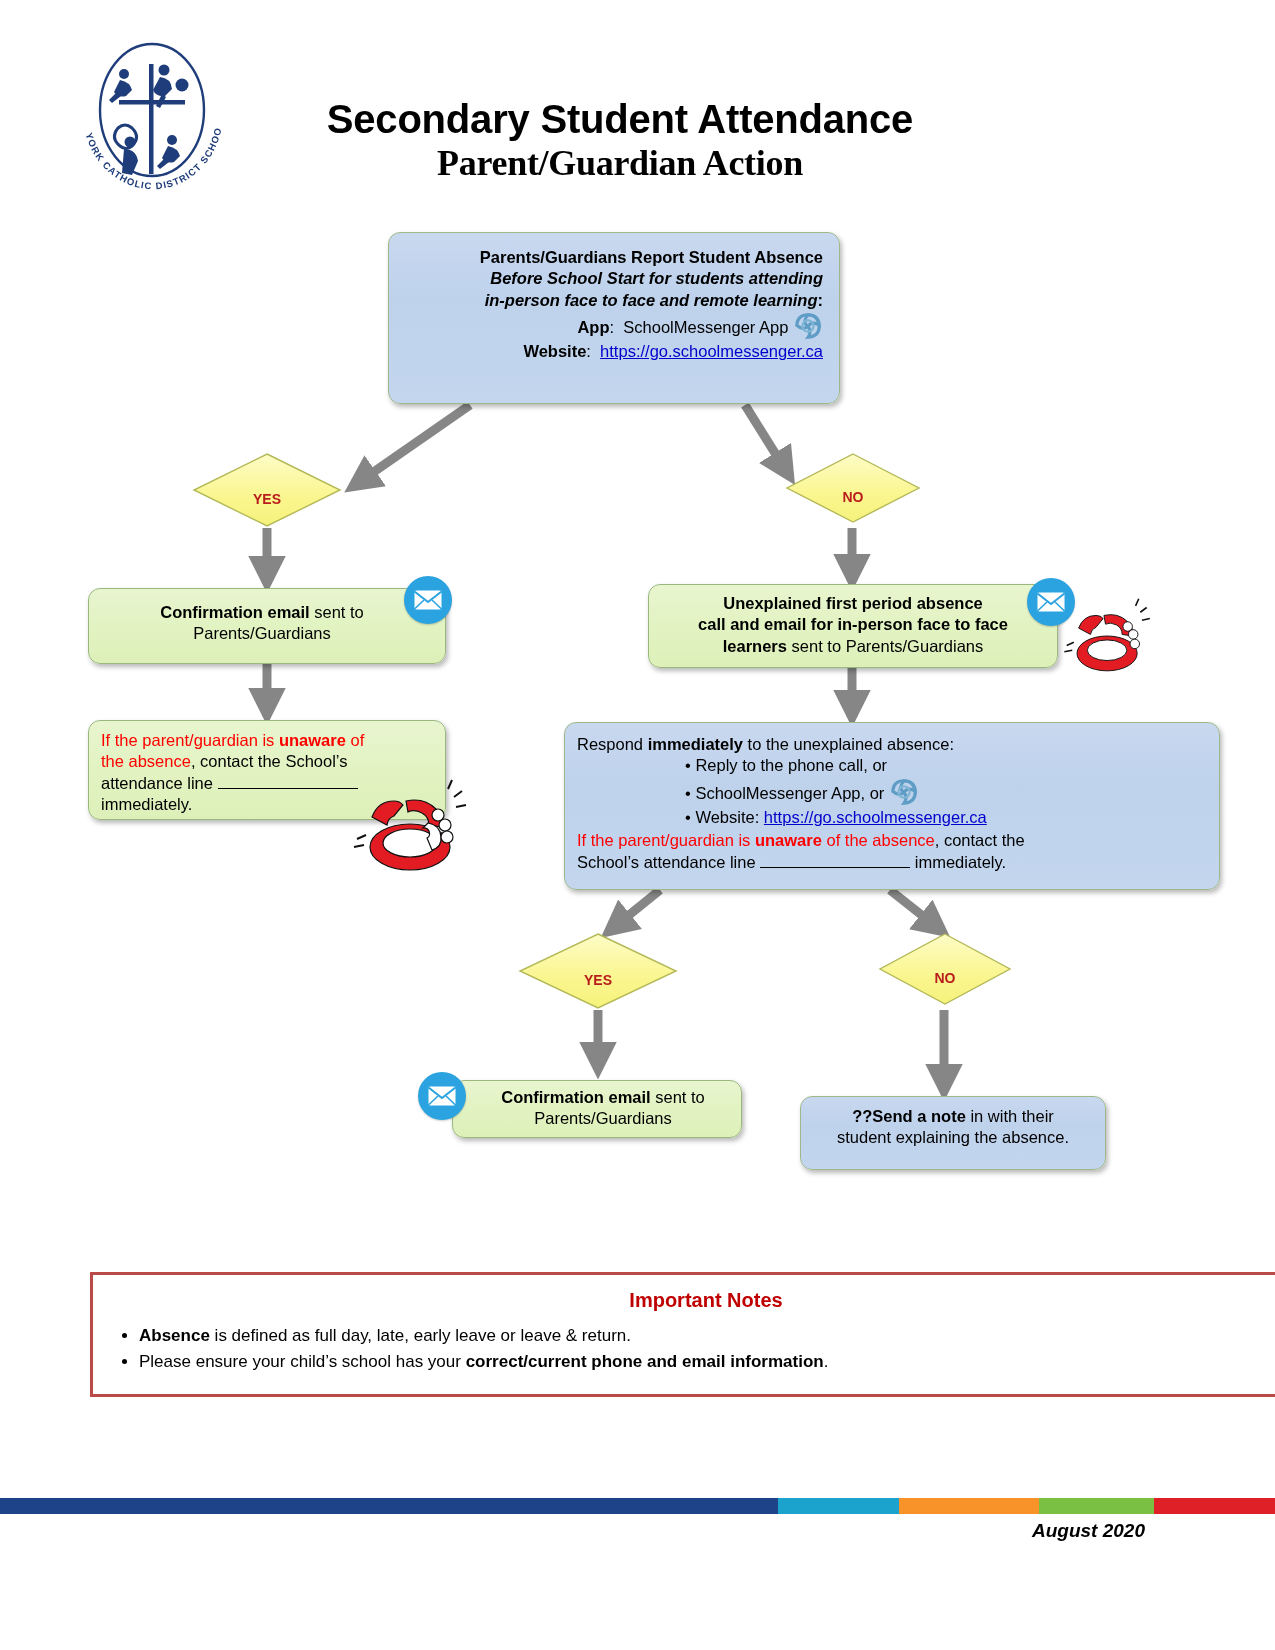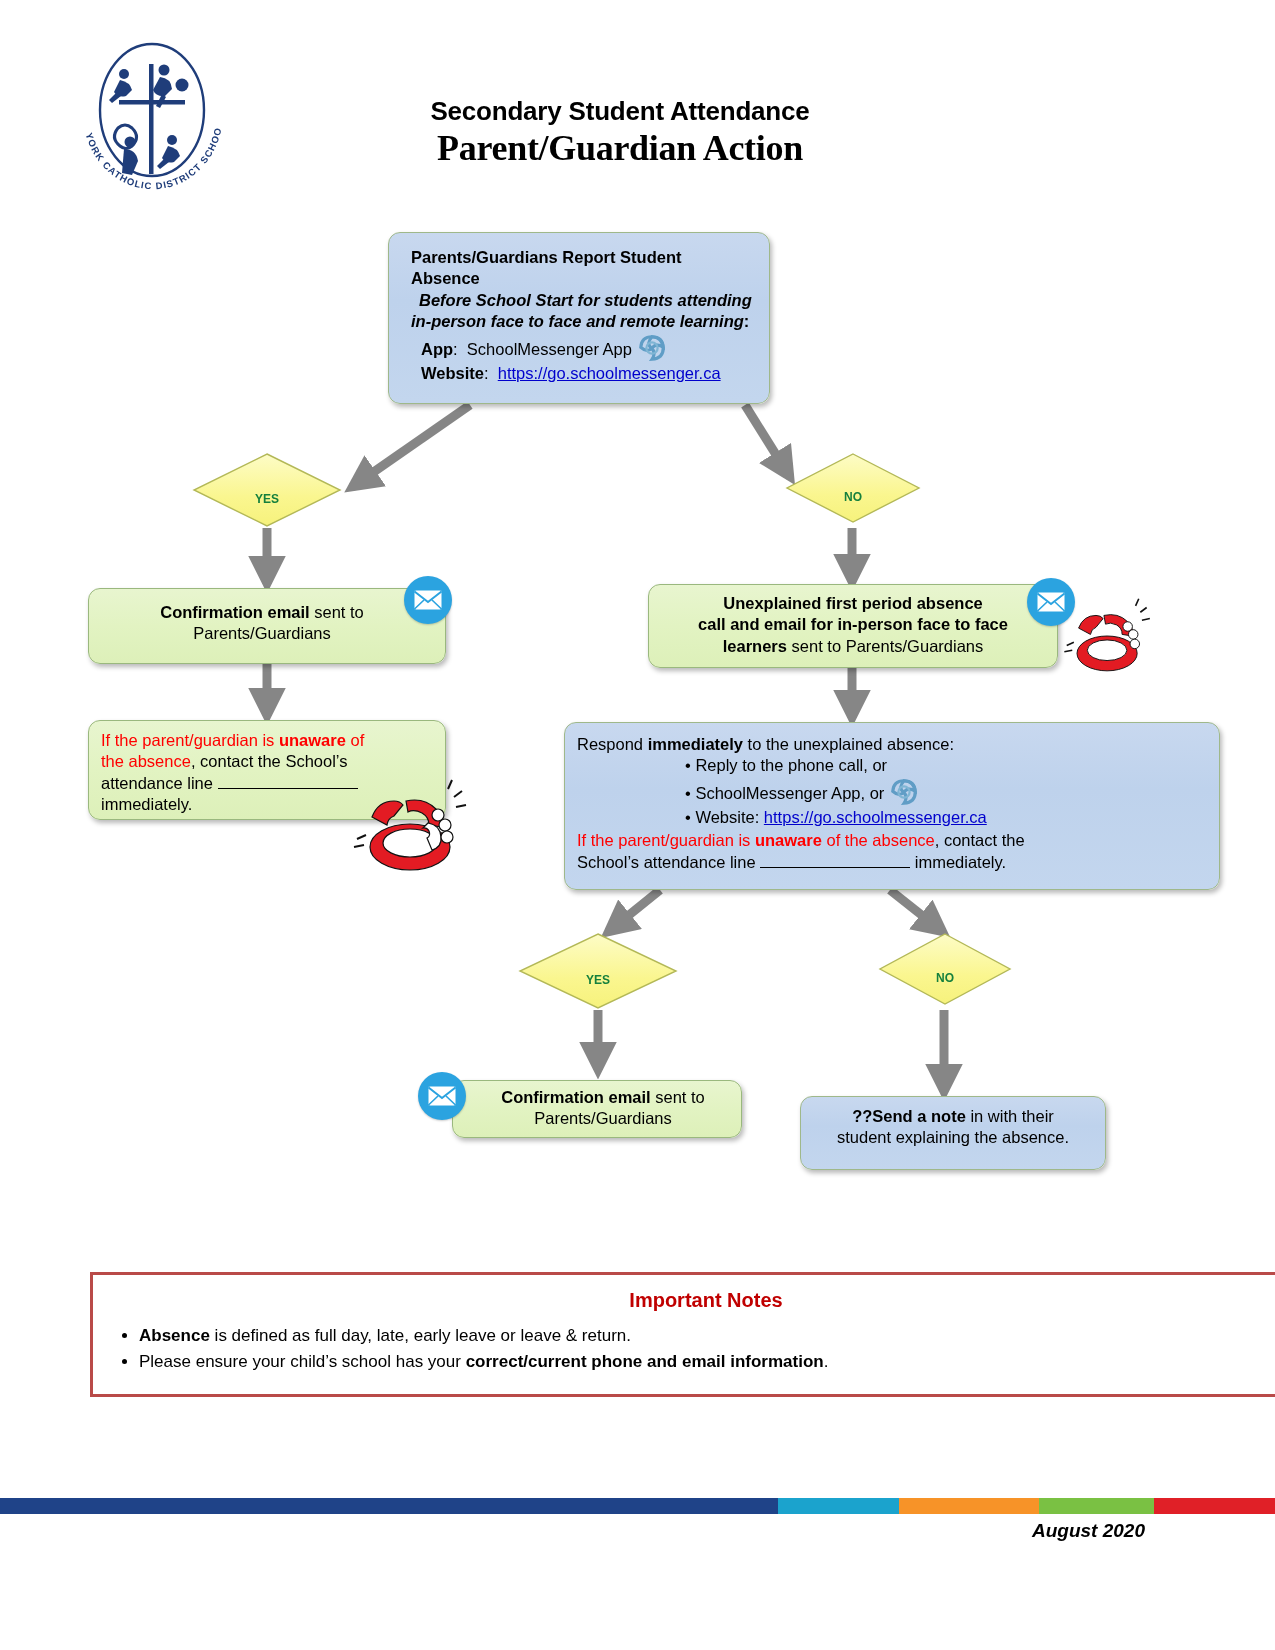--- a/index.html
+++ b/index.html
@@ -12,21 +12,21 @@
   .abs{position:absolute;}
 
   
   #logo{left:72px;top:38px;width:160px;height:160px;}
   #logo svg{display:block;}
 
   
   #title-block{left:300px;top:98px;width:640px;text-align:center;}
   #title-line1{
     font-family:"Liberation Sans", sans-serif;
-    font-weight:bold;font-size:26px;color:#000;letter-spacing:-0.2px;
+    font-weight:bold;font-size:40px;color:#000;letter-spacing:-0.2px;
     line-height:1.05;
   }
   #title-line2{
     font-family:"Liberation Serif", serif;
     font-weight:bold;font-size:36px;color:#000;letter-spacing:-0.3px;
     line-height:1.1;margin-top:4px;
   }
 
   
   .rbox{
@@ -53,21 +53,21 @@
   .link{color:#0000cc;text-decoration:underline;}
   .ul-blank{display:inline-block;border-bottom:1.5px solid #000;}
 
   
   .diamond{position:absolute;}
   .diamond .dwrap{
     position:absolute;left:0;top:0;width:100%;height:100%;
     display:flex;align-items:center;justify-content:center;
   }
   .diamond .dlabel{
-    font-weight:bold;font-size:12px;color:#15803d;position:relative;z-index:2;margin-top:17px;
+    font-weight:bold;font-size:14px;color:#b91c1c;position:relative;z-index:2;margin-top:17px;
   }
 
   
   #arrows{position:absolute;left:0;top:0;width:1275px;height:1650px;pointer-events:none;}
 
   
   .mail-icon{position:absolute;width:48px;height:48px;border-radius:50%;
     background:#2ba3e0;display:flex;align-items:center;justify-content:center;
     box-shadow:0 1px 2px rgba(0,0,0,.2);}
   .mail-icon svg{display:block;}
@@ -158,21 +158,21 @@
     <path d="M 660 890 L 608 932"></path>
 
     <path d="M 890 890 L 943 932"></path>
 
     <path d="M 598 1010 L 598 1070"></path>
 
     <path d="M 944 1010 L 944 1092"></path>
   </g>
 </svg>
 
-<div class="rbox blue abs" style="left:388px;top:232px;width:382px;height:172px;">
+<div class="rbox blue abs" style="left:388px;top:232px;width:452px;height:172px;text-align:right;">
   <div class="boxtext" style="padding:14px 16px 0 22px;">
     <div class="b">Parents/Guardians Report Student Absence</div>
     <div class="b i" style="padding-left:8px;">Before School Start for students attending</div>
     <div class="b i"><span>in-person face to face and remote learning</span><span class="b" style="font-style:normal">:</span></div>
     <div style="padding-left:10px;">
       <span class="b">App</span><span>:&nbsp; </span><span>SchoolMessenger App</span>
       <span class="sm-icon">
         <svg width="30" height="30" viewBox="0 0 40 40">
           <g fill="none" stroke="#5b9bc4" stroke-width="4.2" opacity="0.95">
             <path d="M20 5 q14 0 15 14 q-9 -6 -15 1 q-6 7 -15 -1 q1 -14 15 -14z"></path>

